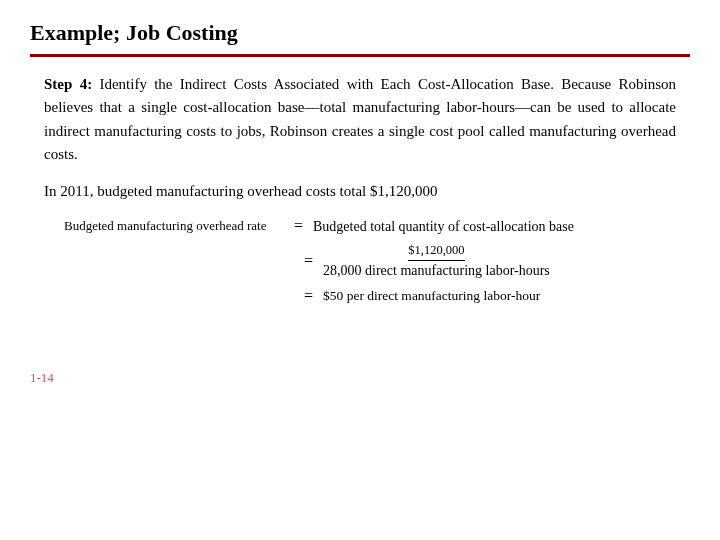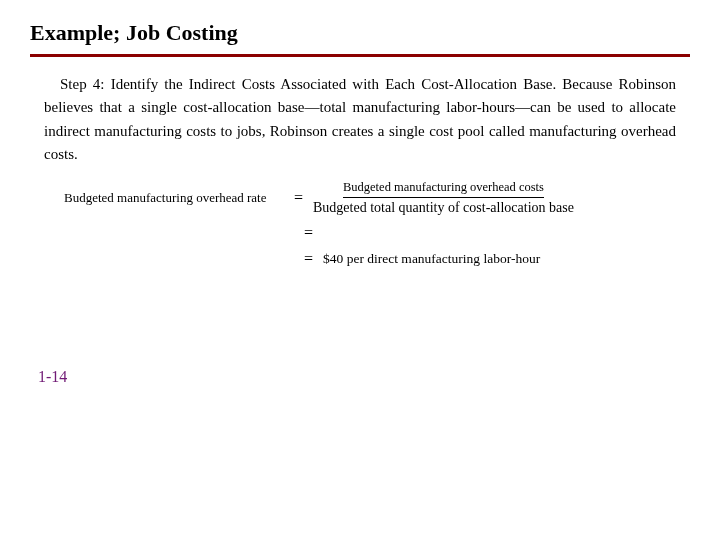--- a/index.html
+++ b/index.html
@@ -41,22 +41,21 @@
       padding: 0 14px;
     }
 
     .paragraph {
       margin-bottom: 14px;
       line-height: 1.55;
       text-align: justify;
     }
 
     .step-label {
-      font-weight: normal;
-      margin-left: 16px;
+      font-weight: bold;
     }
 
     .formula-section {
       margin-top: 14px;
       margin-left: 20px;
       font-size: 13.5px;
     }
 
     .formula-row {
       display: flex;
@@ -103,60 +102,64 @@
 
     .formula-row3 {
       display: flex;
       align-items: center;
       margin-left: 230px;
     }
 
     .slide-number {
       position: absolute;
       bottom: 14px;
-      left: 38px;
-      font-size: 16px;
-      color: #701a75;
+      left: 30px;
+      font-size: 13px;
+      color: #ef4444;
     }
   </style>
 </head>
 <body>
 
 <div class="slide-container">
 
   <div class="title-section">
     <span class="title">Example; Job Costing</span>
   </div>
 
   <div class="content-area">
 
     <div class="paragraph">
       <span class="step-label">Step 4:</span><span> Identify the Indirect Costs Associated with Each Cost-Allocation Base. Because Robinson believes that a single cost-allocation base—total manufacturing labor-hours—can be used to allocate indirect manufacturing costs to jobs, Robinson creates a single cost pool called manufacturing overhead costs.</span>
     </div>
 
+    <div class="paragraph">In 2011, budgeted manufacturing overhead costs total $1,120,000</div>
 
 
     <div class="formula-section">
 
       <div class="formula-row">
         <span class="formula-label">Budgeted manufacturing overhead rate</span>
         <span class="equals-sign">=</span>
         <span class="fraction">
-          <span class="numerator">Budgeted manufacturing overhead costs</span>
           <span class="denominator">Budgeted total quantity of cost-allocation base</span>
         </span>
       </div>
 
       <div class="formula-row2">
         <span class="equals-sign">=</span>
+        <span class="fraction">
+          <span class="numerator">$1,120,000</span>
+          <span class="denominator">28,000 direct manufacturing labor-hours</span>
+        </span>
       </div>
 
       <div class="formula-row3">
         <span class="equals-sign">=</span>
-        <span>$40 per direct manufacturing labor-hour</span>
+        <span>$50 per direct manufacturing labor-hour</span>
       </div>
 
     </div>
 
   </div>
 
   <div class="slide-number">1-14</div>
 
 </div>
 

